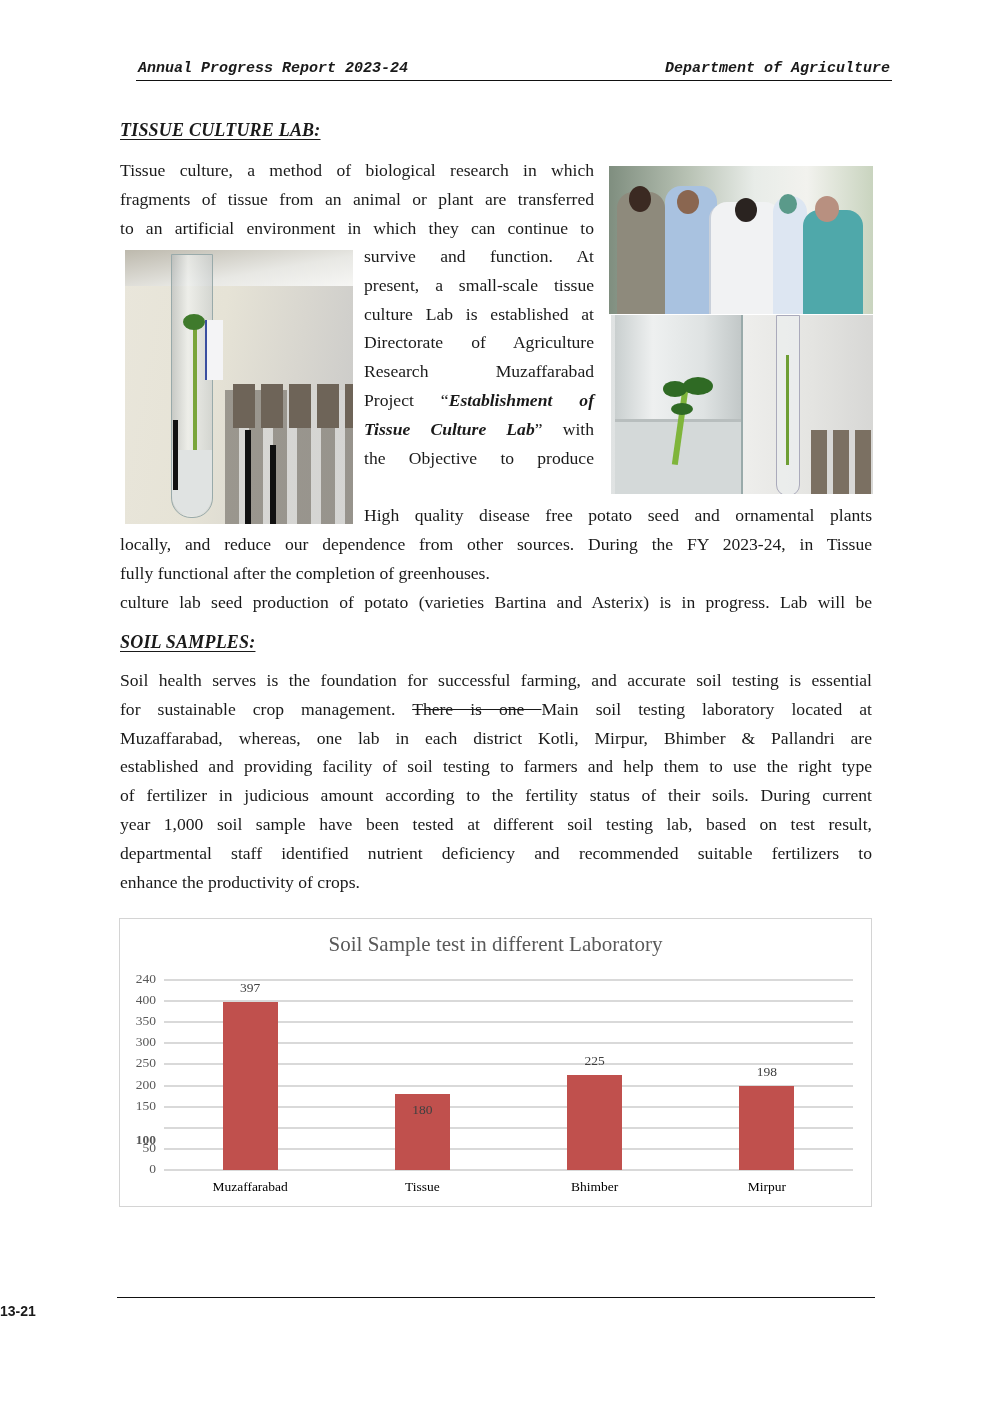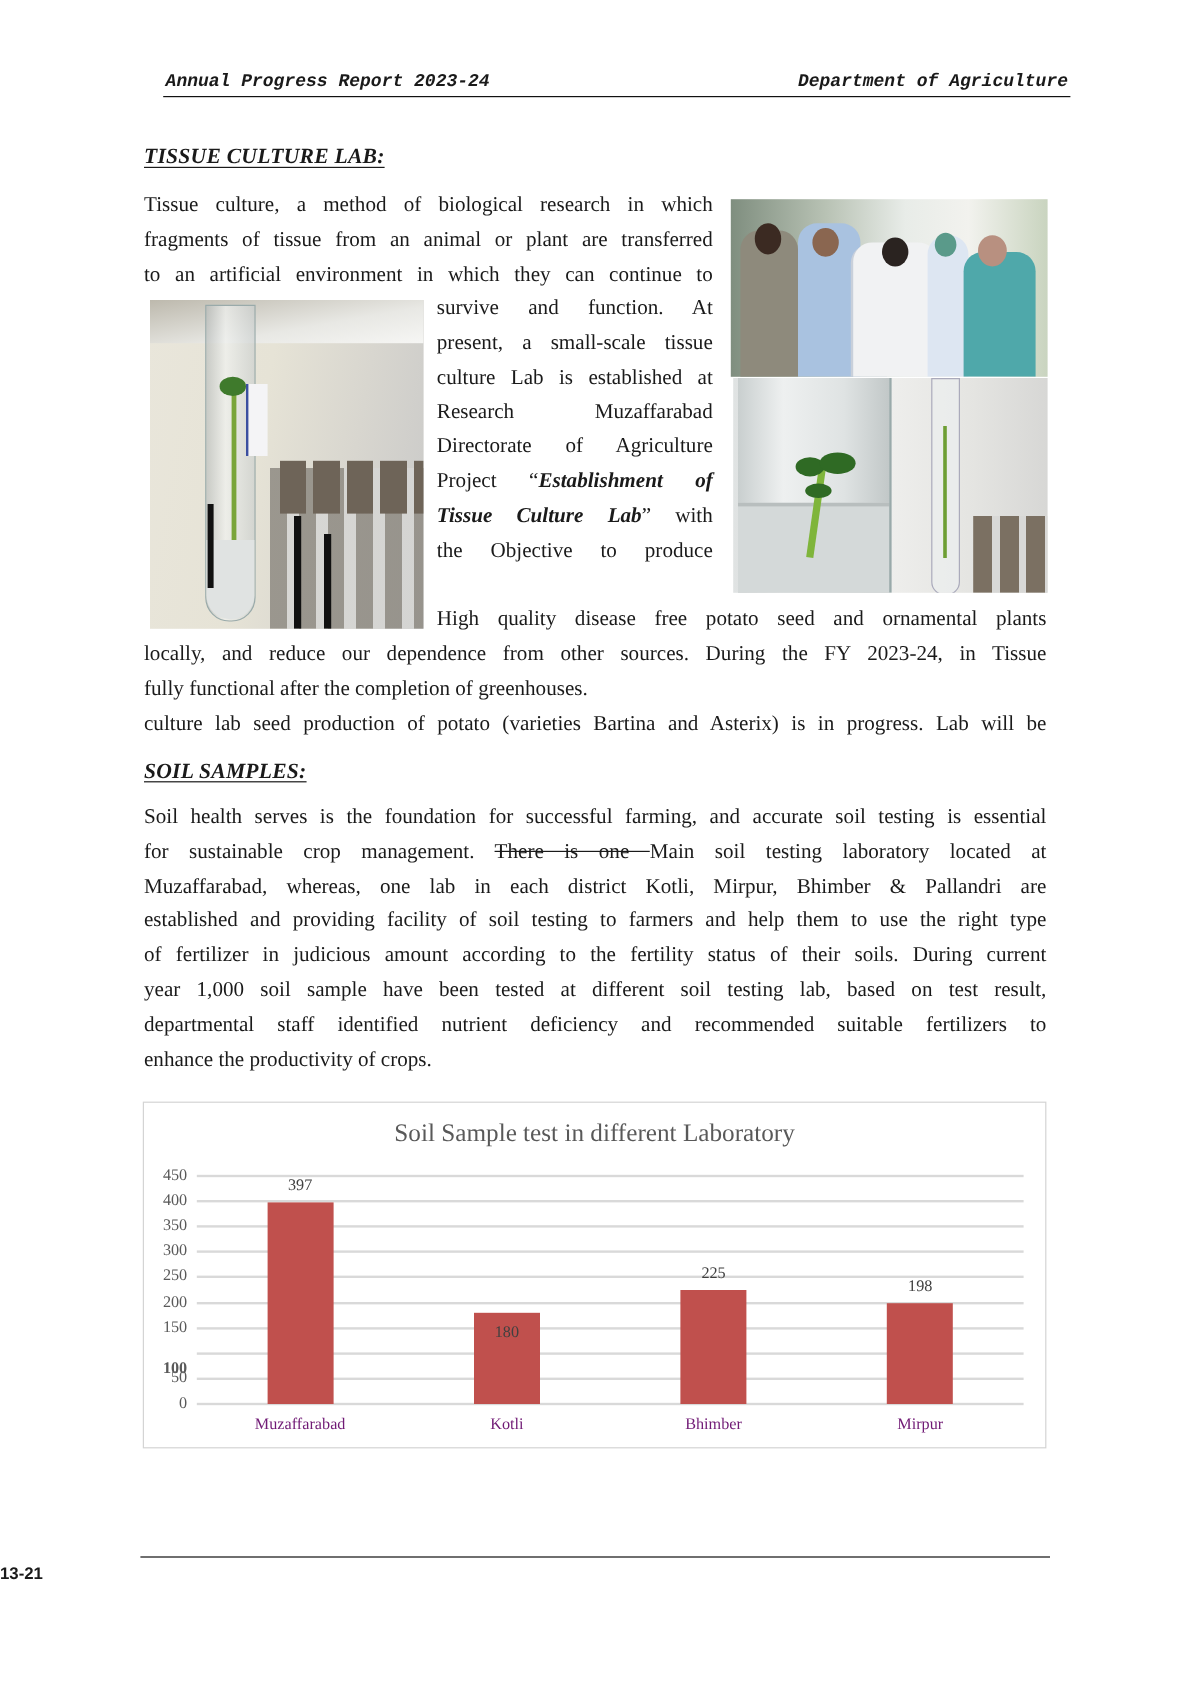--- a/index.html
+++ b/index.html
@@ -64,21 +64,21 @@
 
   
   #chart { position: absolute; left: 119px; top: 918px; width: 751px; height: 287px;
            border: 1.5px solid #d4d4d4; background: #fff; }
   #chart-title { position: absolute; left: 0; right: 0; top: 13px; text-align: center;
                  font-size: 21px; color: #595959; font-family: "Liberation Serif", serif; }
   .grid { position: absolute; left: 44px; width: 689px; height: 0; border-top: 2px solid #d9d9d9; }
   .ytick { position: absolute; left: 0; width: 36px; text-align: right; font-size: 13.5px; color: #595959; }
   .bar { position: absolute; width: 55px; background: #c0504d; }
   .dlabel { position: absolute; width: 70px; text-align: center; font-size: 13.5px; color: #404040; }
-  .xlabel { position: absolute; width: 140px; text-align: center; font-size: 13.5px; color: #701a75; }
+  .xlabel { position: absolute; width: 140px; text-align: center; font-size: 13.5px; color: #000000; }
 
   
   .ftr { position: absolute; top: 1297px; left: 117px; width: 758px; border-top: 1.5px solid #111; }
   #page-num { position: absolute; top: 1303px; left: 0; width: 992px; text-align: left;
               font-family: "Liberation Sans", "DejaVu Sans", sans-serif; font-weight: bold; font-size: 14px; }
 </style>
 </head>
 <body>
 
 <div class="hdr">
@@ -91,22 +91,22 @@
 <div class="txt" style="left:120px; top:156px; width:474px;">
   <span class="line">Tissue culture, a method of biological research in which</span>
   <span class="line">fragments of tissue from an animal or plant are transferred</span>
   <span class="line">to an artificial environment in which they can continue to</span>
 </div>
 
 <div class="txt" style="left:364px; top:242px; width:230px;">
   <span class="line">survive and function.  At</span>
   <span class="line">present, a small-scale tissue</span>
   <span class="line">culture Lab is established at</span>
+  <span class="line">Directorate of Agriculture</span>
   <span class="line">Research  Muzaffarabad</span>
-  <span class="line">Directorate of Agriculture</span>
   <span class="line"><span>Project “</span><span class="bi">Establishment of</span></span>
   <span class="line"><span class="bi">Tissue Culture Lab</span><span>” with</span></span>
   <span class="line">the Objective to produce</span>
 </div>
 
 <div class="txt" style="left:364px; top:501px; width:508px;">
   <span class="line">High quality disease free potato seed and ornamental plants</span>
 </div>
 <div class="txt" style="left:120px; top:530px; width:752px;">
   <span class="line">locally, and reduce our dependence from other sources. During the FY 2023-24, in Tissue</span>
@@ -183,27 +183,27 @@
     <div class="ytick" style="top: 157.556px;">200</div>
     <div class="grid" style="top: 144.444px;"></div>
     <div class="ytick" style="top: 136.444px;">250</div>
     <div class="grid" style="top: 123.333px;"></div>
     <div class="ytick" style="top: 115.333px;">300</div>
     <div class="grid" style="top: 102.222px;"></div>
     <div class="ytick" style="top: 94.2222px;">350</div>
     <div class="grid" style="top: 81.1111px;"></div>
     <div class="ytick" style="top: 73.1111px;">400</div>
     <div class="grid" style="top: 60px;"></div>
-    <div class="ytick" style="top: 52px;">450</div>
+    <div class="ytick" style="top: 52px;">240</div>
     <div class="bar" style="background: rgb(192, 80, 77); left: 102.625px; top: 83.3778px; height: 167.622px;"></div>
     <div class="dlabel" style="left: 95.125px; top: 61.3778px;">397</div>
     <div class="xlabel" style="left: 60.125px; top: 260px;">Muzaffarabad</div>
     <div class="bar" style="background: rgb(192, 80, 77); left: 274.875px; top: 175px; height: 76px;"></div>
     <div class="dlabel" style="left: 267.375px; top: 153px; margin-top: 30px;">180</div>
-    <div class="xlabel" style="left: 232.375px; top: 260px;">Kotli</div>
+    <div class="xlabel" style="left: 232.375px; top: 260px;">Tissue</div>
     <div class="bar" style="background: rgb(192, 80, 77); left: 447.125px; top: 156px; height: 95px;"></div>
     <div class="dlabel" style="left: 439.625px; top: 134px;">225</div>
     <div class="xlabel" style="left: 404.625px; top: 260px;">Bhimber</div>
     <div class="bar" style="background: rgb(192, 80, 77); left: 619.375px; top: 167.4px; height: 83.6px;"></div>
     <div class="dlabel" style="left: 611.875px; top: 145.4px;">198</div>
     <div class="xlabel" style="left: 576.875px; top: 260px;">Mirpur</div>
   </div>
 
 <div class="ftr"></div>
 <div id="page-num">13-21</div>

